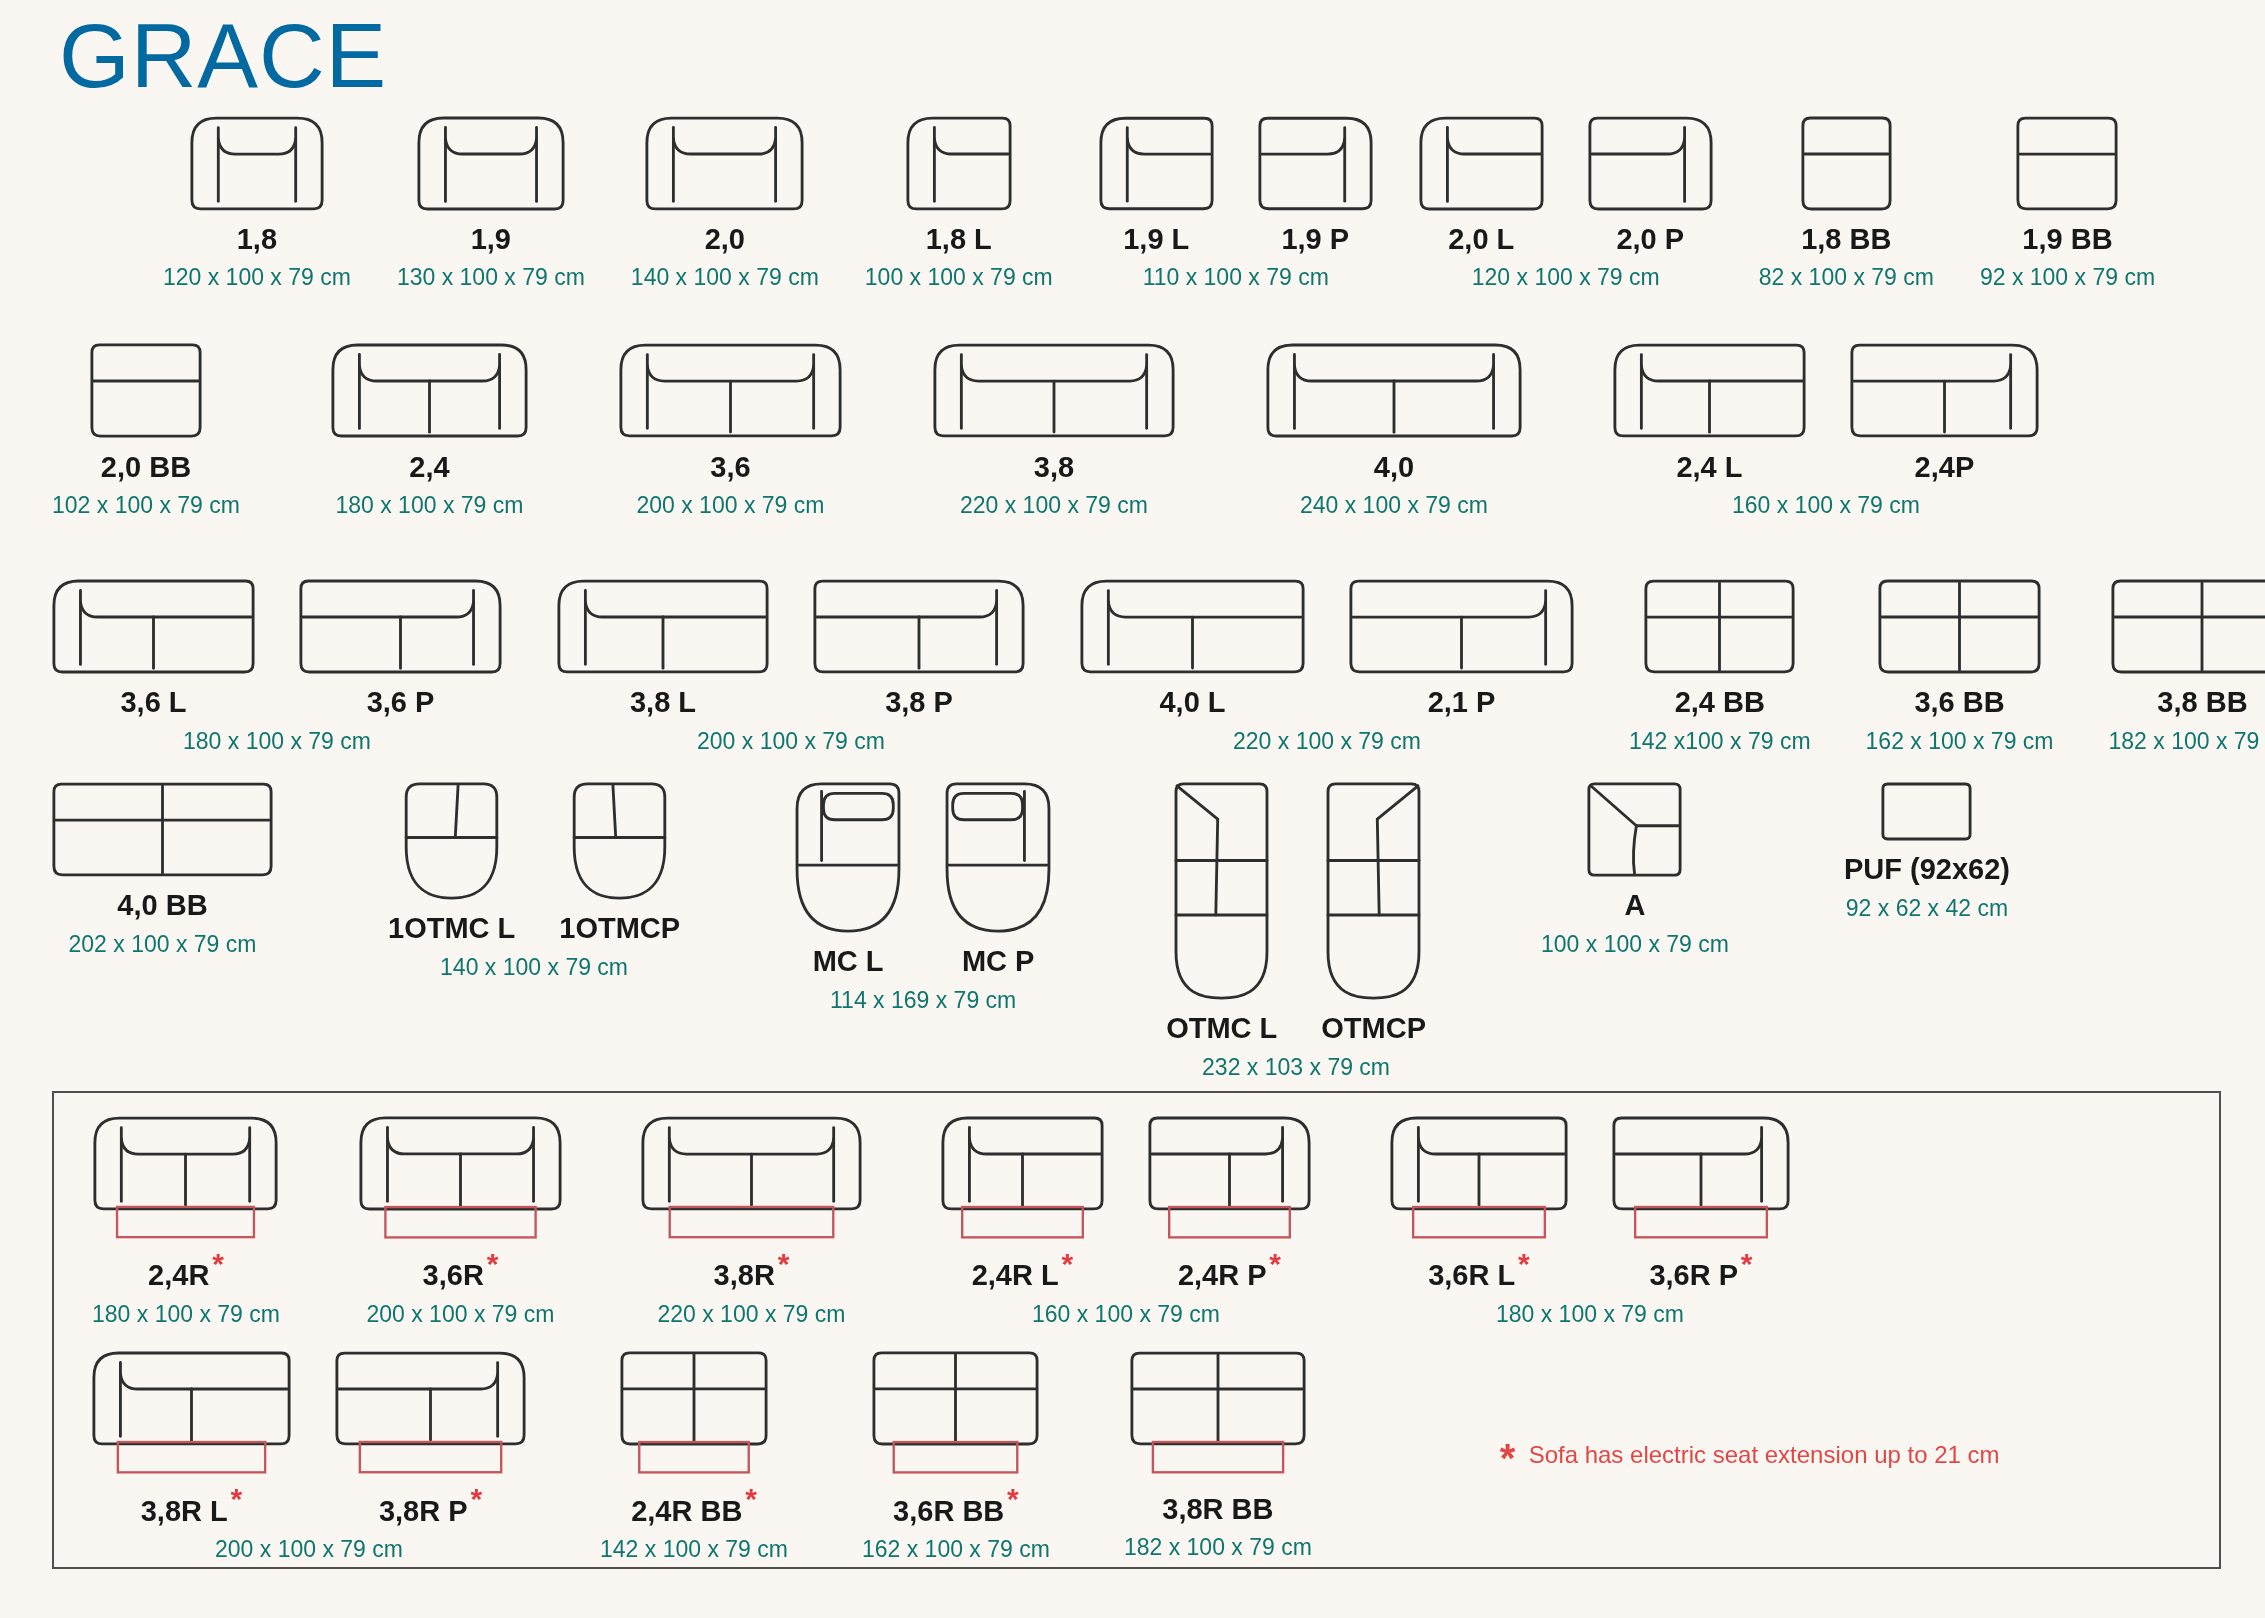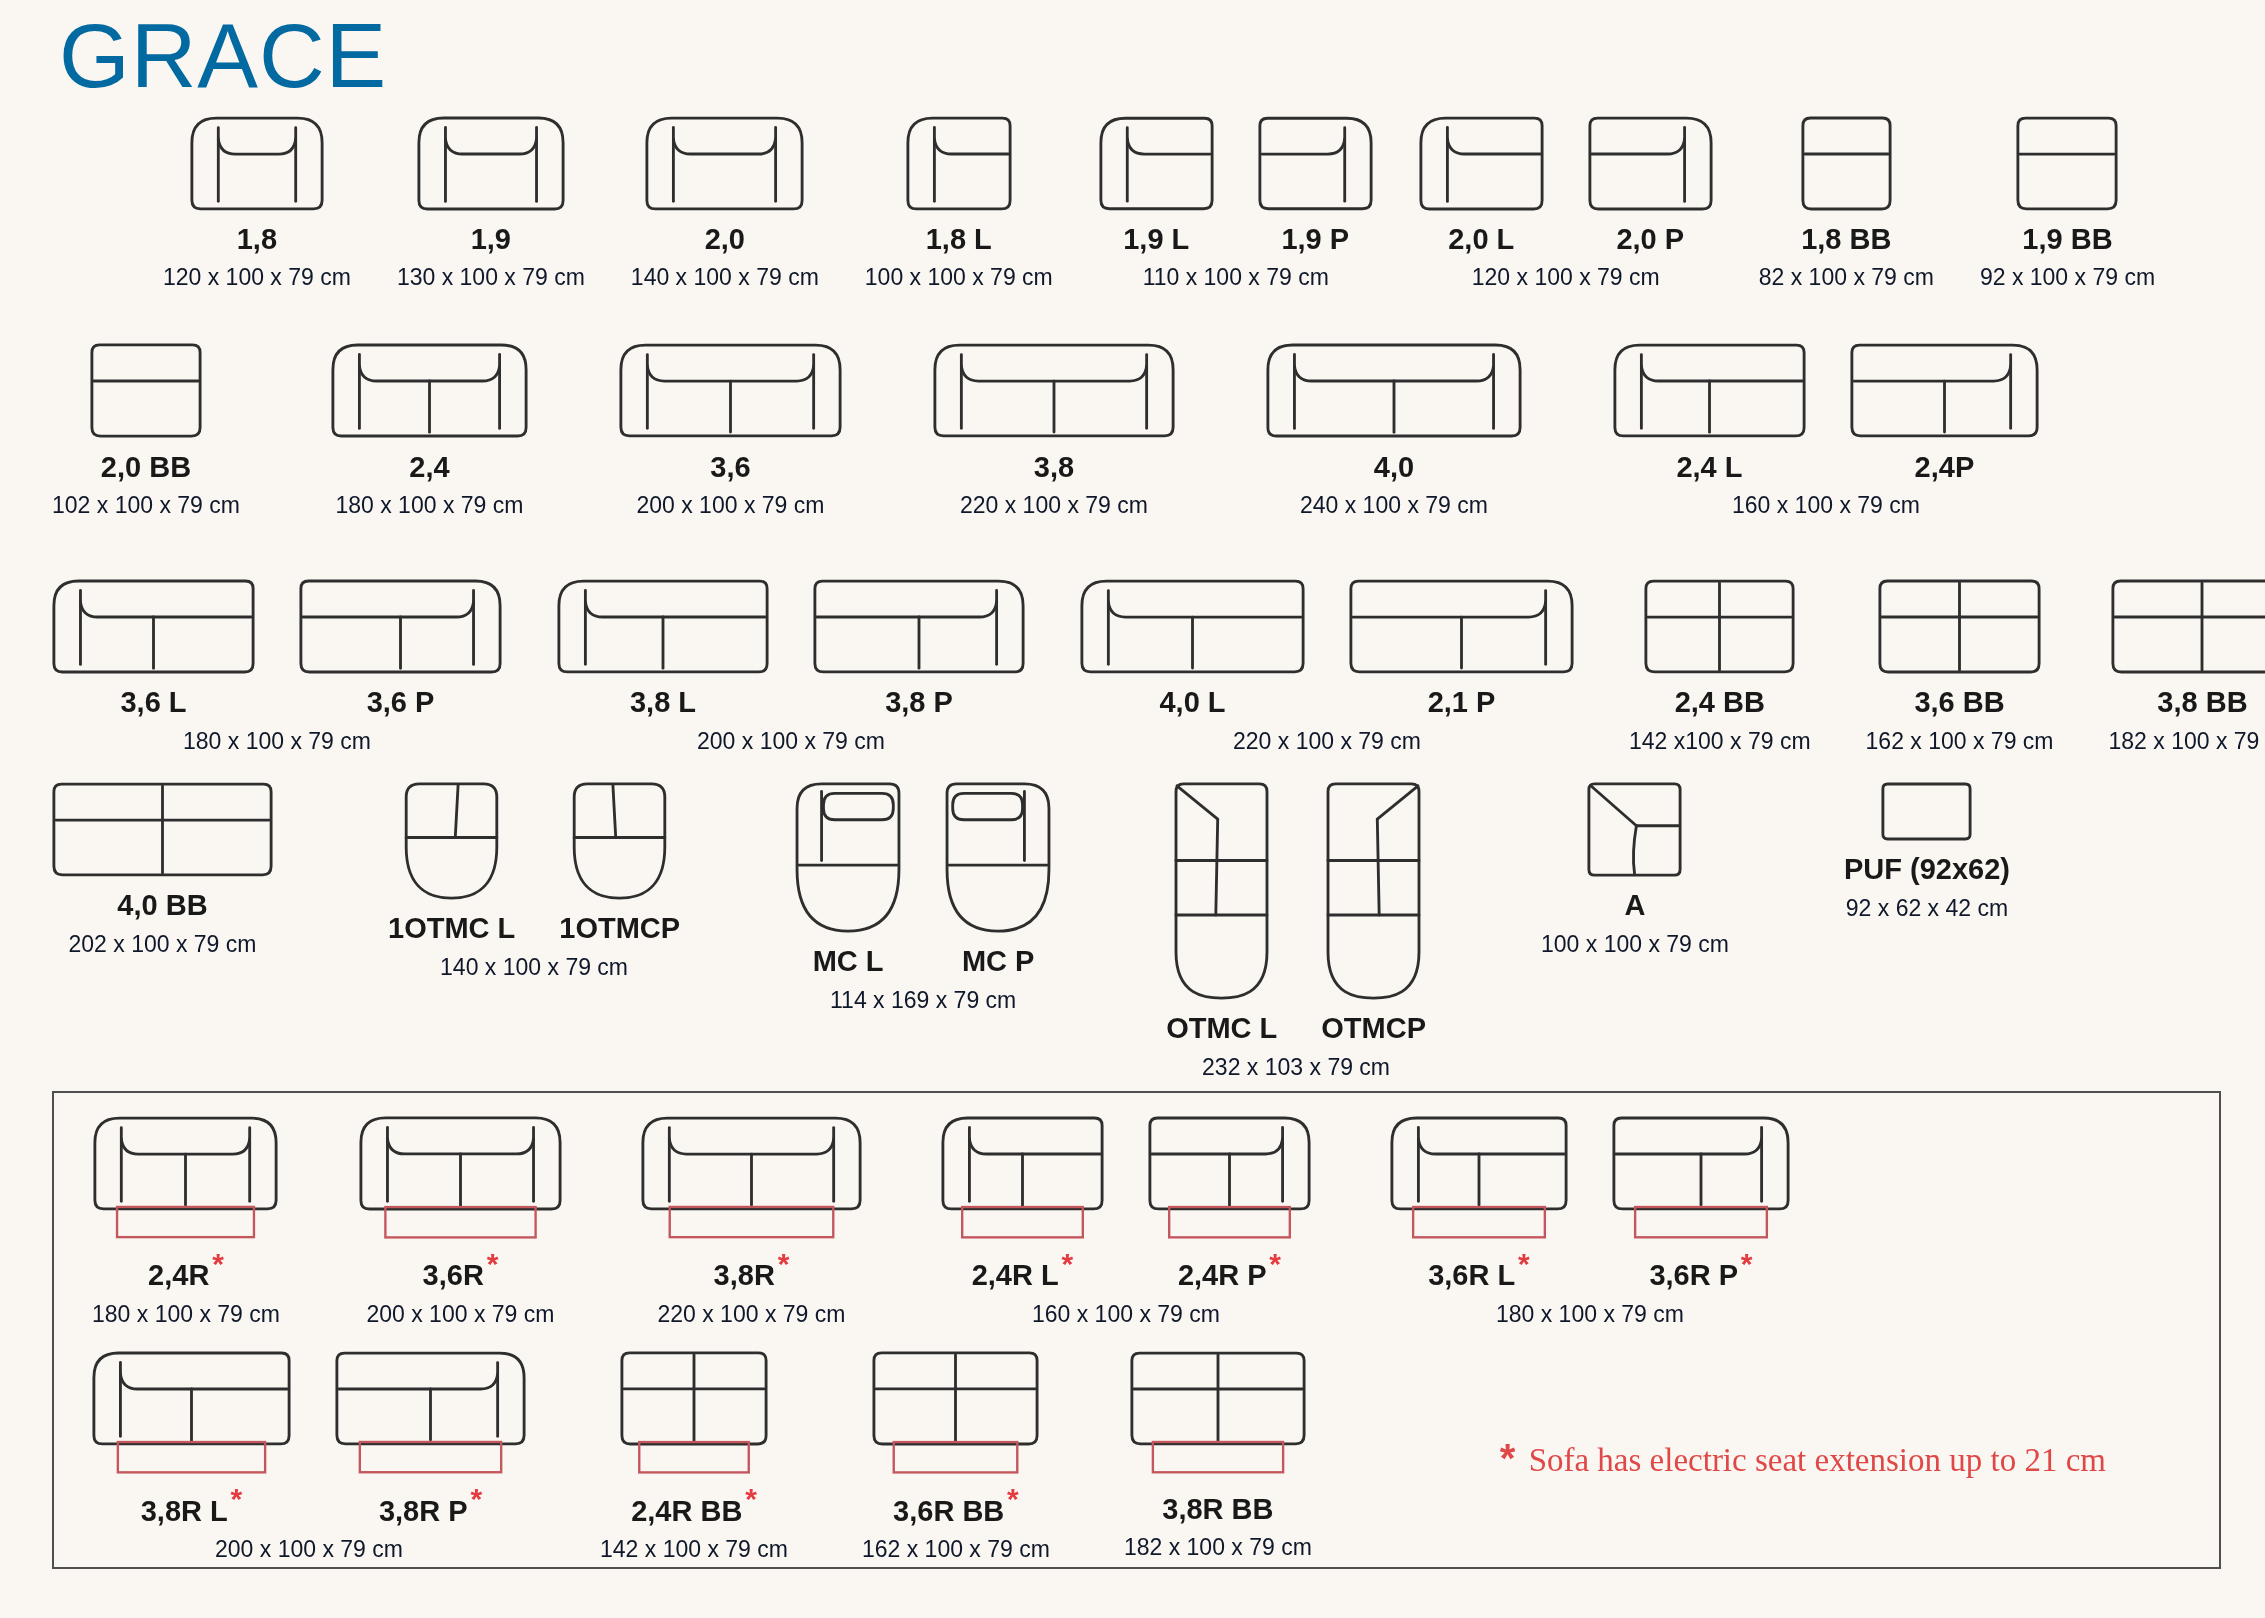--- a/index.html
+++ b/index.html
@@ -18,38 +18,38 @@
   #row1{margin-top:15px;gap:46px;justify-content:center;}
   #row2{margin-top:53px;gap:91px;}
   #row3{margin-top:61px;gap:55px;align-items:flex-end;}
   #row4{margin-top:28px;gap:115px;}
   .group{display:flex;flex-direction:column;align-items:center;}
   .figs{display:flex;align-items:flex-end;gap:44px;}
   .figcol{display:flex;flex-direction:column;align-items:center;}
   .fig{display:block;line-height:0;}
   .label{margin-top:13.2px;font-size:29px;font-weight:700;color:#191919;white-space:nowrap;line-height:1.1;}
   .star{color:#e33b40;font-size:30px;font-weight:700;position:relative;top:-11.4px;margin-left:2.8px;}
-  .dims{margin-top:9.5px;font-size:23px;font-weight:400;color:#0f172a;white-space:nowrap;line-height:1.1;}
+  .dims{margin-top:9.5px;font-size:23px;font-weight:400;color:#0f766e;white-space:nowrap;line-height:1.1;}
   #box{
     box-sizing:border-box;
     width:2169px;height:478px;
     margin:11px 0 0 52px;
     border:2.8px solid #4f4f4f;
     padding:23px 0 0 38px;
     background:transparent;
   }
   #brow1{padding-left:0;gap:79px;}
   #brow2{padding-left:0;margin-top:24.6px;gap:74px;}
   .note{
     display:flex;align-items:flex-start;
     margin-left:114px;margin-top:90px;
     color:#e04848;
   }
   .note .nstar{font-size:40px;font-weight:700;line-height:1;margin-right:13.2px;position:relative;top:-3.8px;}
-  .note .ntext{font-size:33px;font-weight:400;line-height:1.2;font-family:Liberation Serif, serif;}
+  .note .ntext{font-size:24px;font-weight:400;line-height:1.2;}
 </style>
 </head>
 <body>
 
 <h1 class="title">GRACE</h1>
 
 <div class="mrow" id="row1">
     <div class="group">
       <div class="figs">
         <div class="figcol">

